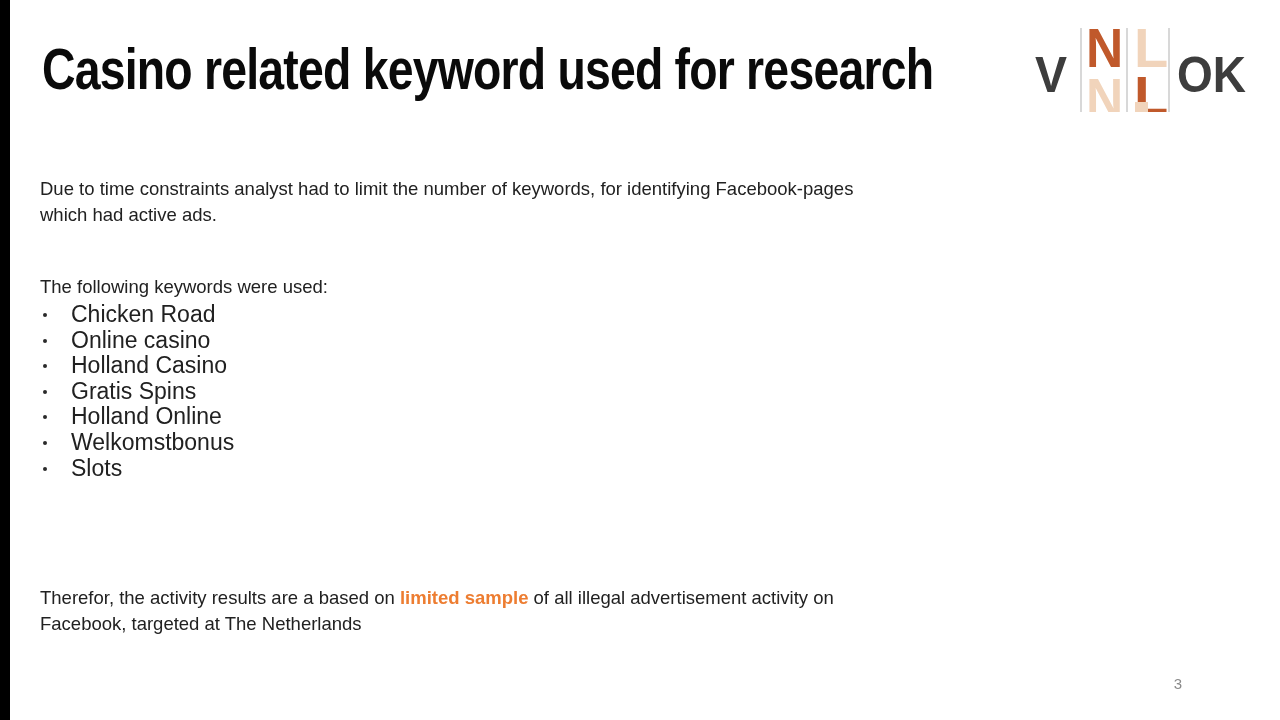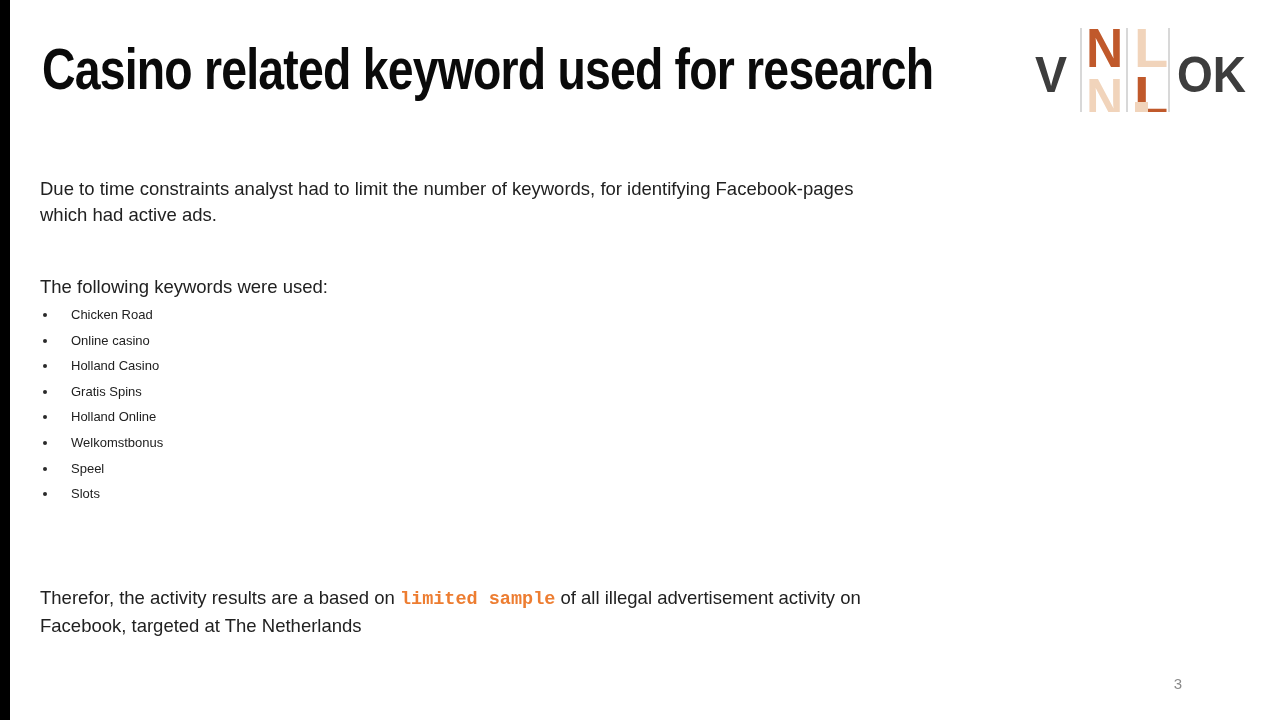--- a/index.html
+++ b/index.html
@@ -62,28 +62,28 @@
     font-size:18.5px; line-height:26px; white-space:pre-line; color:var(--text);
   }
   .intro{ position:absolute; left:40px; top:176px; width:940px; }
   .kw-intro{ position:absolute; left:40px; top:253px; width:940px;margin-top:21px; }
   .kw-list{
     position:absolute; left:40px; top:302px; width:500px;
     list-style:none;
   }
   .kw-list li{
     position:relative; height:25.6px; padding-left:31px;
-    font-size:13px; line-height:25.6px; color:var(--text);
+    font-size:23px; line-height:25.6px; color:var(--text);
   }
   .kw-list .dot{
     position:absolute; left:3px; top:11px; width:4px; height:4px;
     border-radius:50%; background:#2a2a2a;
   }
   .conclusion{ position:absolute; left:40px; top:585px; width:940px; }
-  .conclusion .hl{ color:var(--highlight-orange); font-weight:bold;font-family:Liberation Mono, monospace; }
+  .conclusion .hl{ color:var(--highlight-orange); font-weight:bold; }
   .page-number{
     position:absolute; left:1168px; top:675px; width:20px;
     font-size:15px; color:var(--page-number-gray); text-align:center;
   }
 </style>
 </head>
 <body>
 
 <div class="left-bar"></div>
 
@@ -128,24 +128,20 @@
     <li>
     <span class="dot"></span>
     <span>Holland Online</span>
   </li>
     <li>
     <span class="dot"></span>
     <span>Welkomstbonus</span>
   </li>
     <li>
     <span class="dot"></span>
-    <span>Speel</span>
-  </li>
-    <li>
-    <span class="dot"></span>
     <span>Slots</span>
   </li>
   </ul>
 
 <p class="bodytext conclusion"><span>Therefor, the activity results are a based on </span><span class="hl">limited sample</span><span> of all illegal advertisement activity on
 Facebook, targeted at The Netherlands</span></p>
 
 <div class="page-number">3</div>
 
 </body></html>

